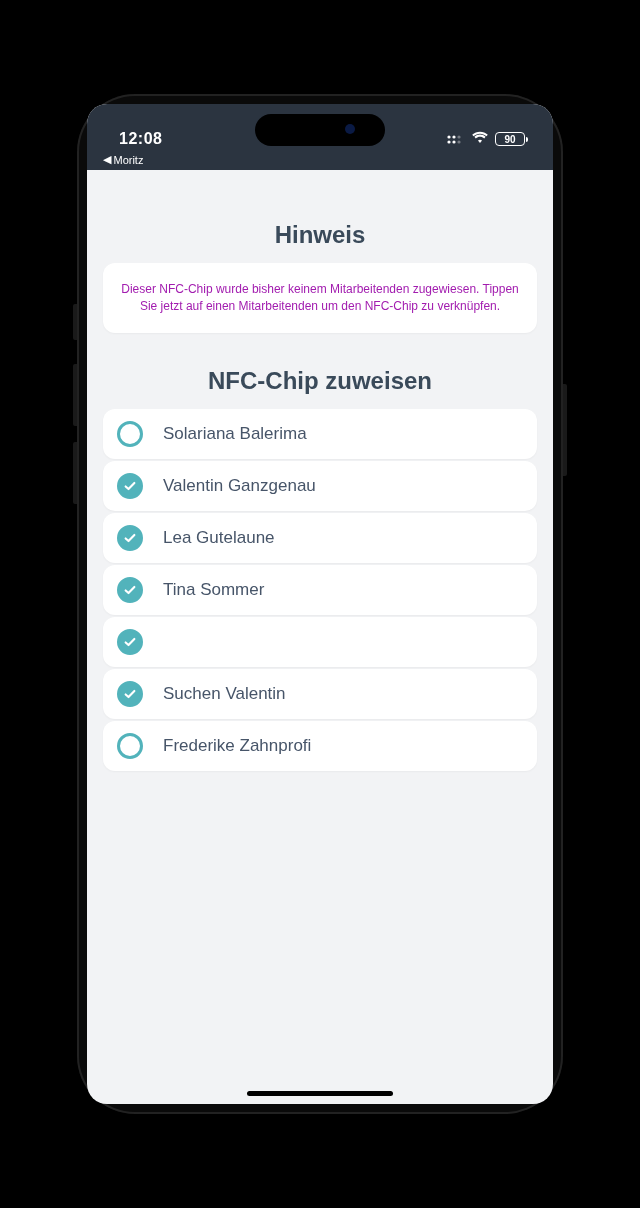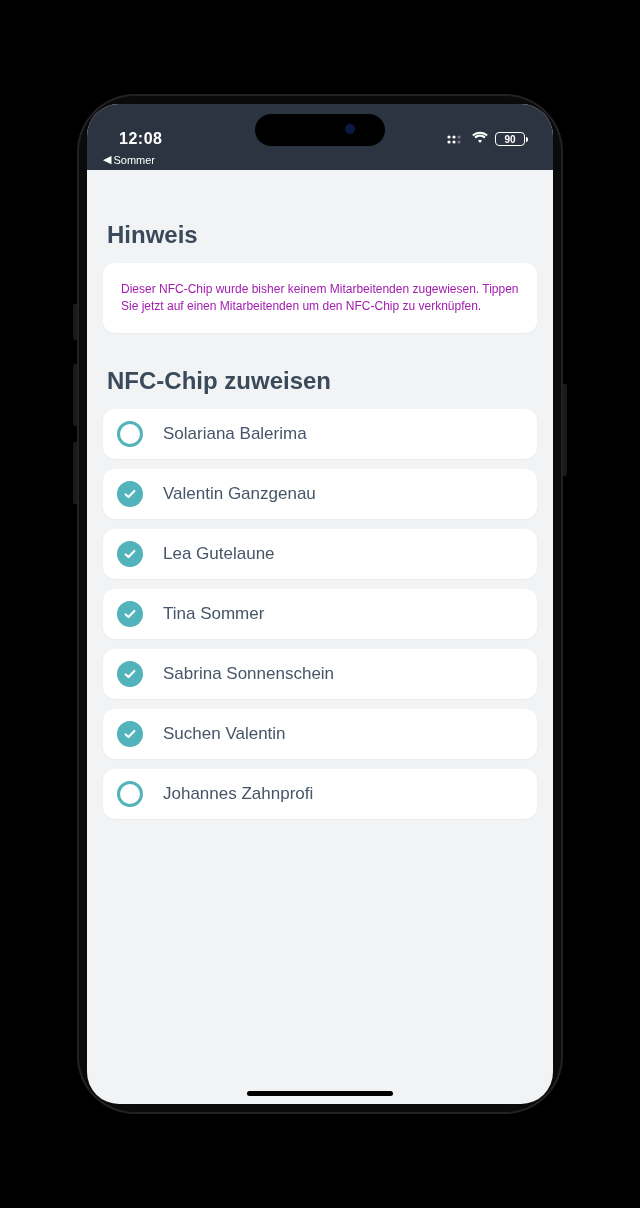--- a/index.html
+++ b/index.html
@@ -18,23 +18,24 @@
       background: #0a0a0a;
       border-radius: 58px;
       padding: 10px;
       position: relative;
       box-shadow: inset 0 0 0 2px #222, 0 0 0 2px #000;
     }
     .phone-screen {
       width: 100%;
       height: 100%;
       background: #f2f3f5;
-      border-radius: 32px;
+      border-radius: 20px;
       overflow: hidden;
       position: relative;
+      text-align: center;
     }
     .notch-area {
       background: #2b3440;
       height: 66px;
       position: relative;
     }
     .notch {
       position: absolute;
       top: 10px;
       left: 50%;
@@ -95,21 +96,21 @@
       padding: 18px 18px;
       color: #a21caf;
       font-size: 12px;
       line-height: 1.4;
       box-shadow: 0 1px 2px rgba(0,0,0,0.04);
       margin-bottom: 34px;
     }
     .list {
       display: flex;
       flex-direction: column;
-      gap: 10px;
+      gap: 2px;
     }
     .list-item {
       background: #fff;
       border-radius: 12px;
       padding: 12px 14px;
       display: flex;
       align-items: center;
       gap: 20px;
       box-shadow: 0 1px 2px rgba(0,0,0,0.04);
       cursor: pointer;
@@ -193,21 +194,21 @@
             </svg>
           </span>
           <span class="battery">
             <span>90</span>
           </span>
         </div>
       </div>
       <div class="notch"></div>
       <div class="back-search">
         <span>◀</span>
-        <span>Sommer</span>
+        <span>Moritz</span>
       </div>
     </div>
 
     <div class="content">
       <h2 class="section-title">Hinweis</h2>
       <div class="info-card">
         <span>Dieser NFC-Chip wurde bisher keinem Mitarbeitenden zugewiesen. Tippen Sie jetzt auf einen Mitarbeitenden um den NFC-Chip zu verknüpfen.</span>
       </div>
 
       <h2 class="section-title">NFC-Chip zuweisen</h2>
@@ -239,32 +240,31 @@
               </svg>
             </div>
             <span class="item-label">Tina Sommer</span>
           </div>
           <div class="list-item">
             <div class="radio checked">
               <svg viewBox="0 0 16 16">
                 <path d="M3 8.5 L6.3 11.5 L13 4.5" stroke="#fff" stroke-width="2.4" fill="none" stroke-linecap="round" stroke-linejoin="round"></path>
               </svg>
             </div>
-            <span class="item-label">Sabrina Sonnenschein</span>
           </div>
           <div class="list-item">
             <div class="radio checked">
               <svg viewBox="0 0 16 16">
                 <path d="M3 8.5 L6.3 11.5 L13 4.5" stroke="#fff" stroke-width="2.4" fill="none" stroke-linecap="round" stroke-linejoin="round"></path>
               </svg>
             </div>
             <span class="item-label">Suchen Valentin</span>
           </div>
           <div class="list-item">
             <div class="radio"></div>
-            <span class="item-label">Johannes Zahnprofi</span>
+            <span class="item-label">Frederike Zahnprofi</span>
           </div>
         </div>
     </div>
 
     <div class="home-indicator"></div>
   </div>
 </div>
 
 </body></html>

